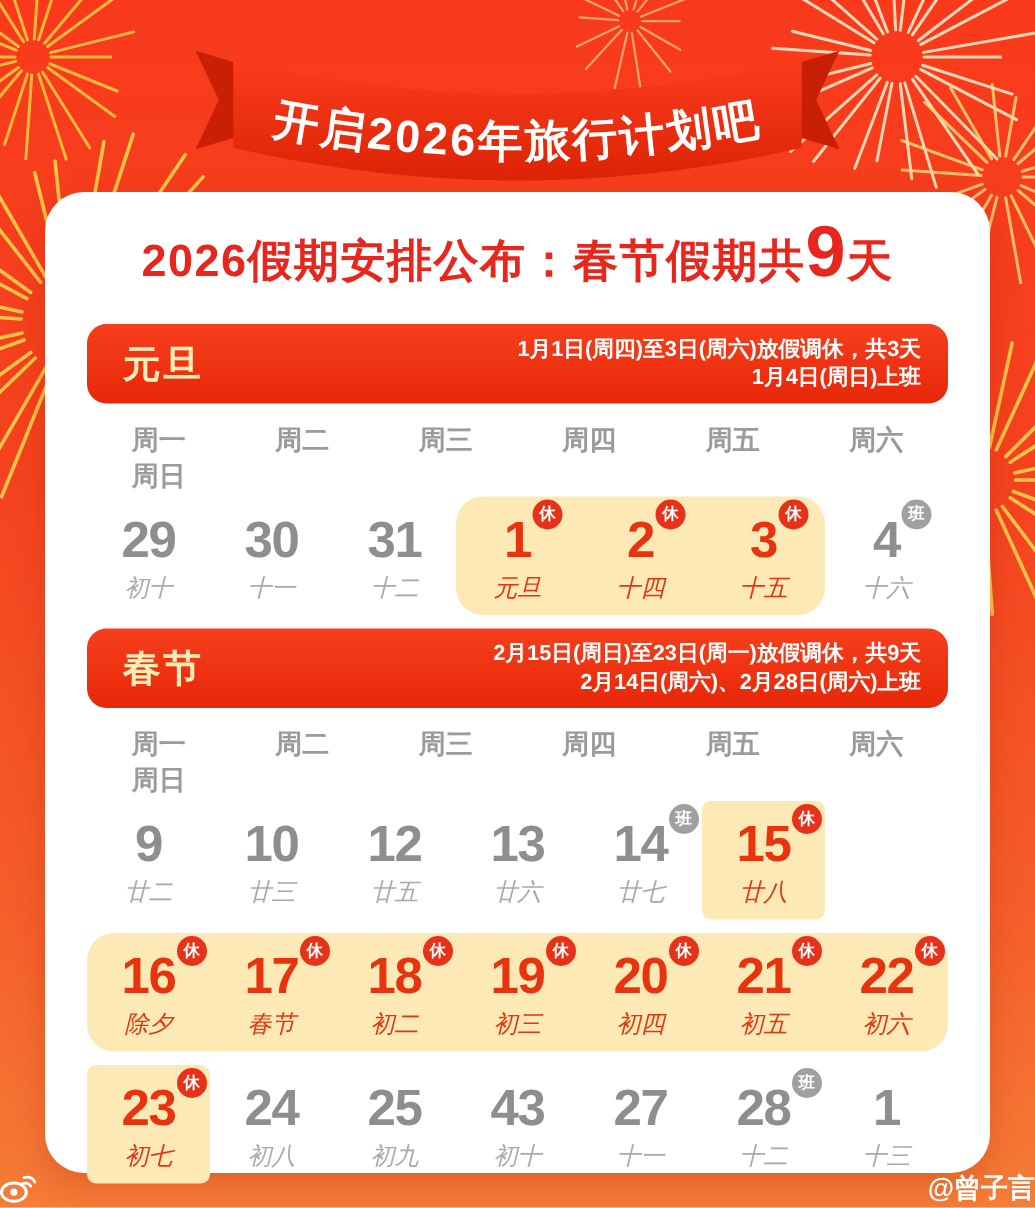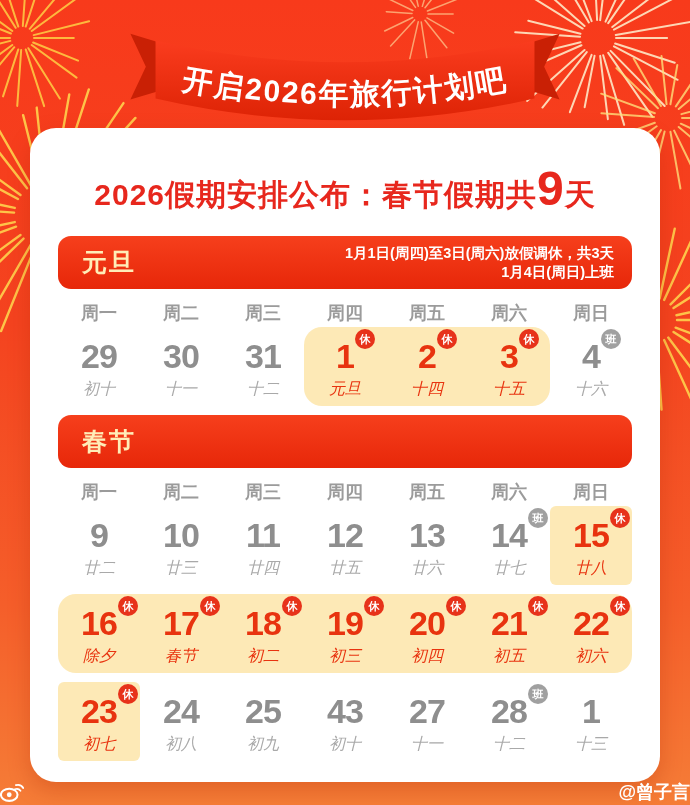--- a/index.html
+++ b/index.html
@@ -10,38 +10,38 @@
   }
   .fx{position:absolute;left:0;top:0;z-index:0;}
   
   .ribbon-wrap{position:absolute;left:50%;top:28px;transform:translateX(-50%);z-index:3;width:446px;height:112px;}
   .ribbon-wrap svg{display:block;}
   .ribbon-text{font-size:31px;font-weight:bold;fill:#ffffff;letter-spacing:2px;}
   
   .card{
     position:absolute;left:30px;right:30px;top:128px;bottom:23px;z-index:1;
     background:#ffffff;border-radius:26px;box-shadow:0 8px 22px rgba(170,40,0,.28);
-    padding:34px 28px 0 28px;box-sizing:border-box;
+    padding:14px 28px 0 28px;box-sizing:border-box;
   }
   .card-title{
     text-align:center;color:#e7271d;font-weight:800;font-size:30px;
     letter-spacing:1px;margin:4px 0 18px 0;line-height:46px;white-space:nowrap;
   }
   .card-title .big{font-size:48px;font-weight:800;}
   
   .section{margin-bottom:6px;}
   .sec-bar{
     display:flex;justify-content:space-between;align-items:center;
     background:linear-gradient(180deg,#f63f1c 0%,#e72709 100%);
     border-radius:13px;height:53px;padding:0 18px 0 24px;box-sizing:border-box;
   }
   .sec-name{color:#ffedb8;font-size:25px;font-weight:800;letter-spacing:2px;}
   .sec-note{color:#ffffff;font-size:14.5px;font-weight:bold;text-align:right;line-height:19px;}
   
-  .weekday-row{display:grid;grid-template-columns:repeat(7,1fr);margin:12px 0 2px 0;}
+  .weekday-row{display:grid;grid-template-columns:repeat(6,1fr);margin:12px 0 2px 0;}
   .weekday{text-align:center;color:#9b9b9b;font-size:18px;font-weight:700;}
   .cal-row{display:grid;grid-template-columns:repeat(7,1fr);margin-bottom:9px;}
   .cell{text-align:center;padding:9px 0 7px 0;position:relative;}
   .daynum{
     font-size:34px;font-weight:800;color:#8e8e8e;line-height:40px;
     display:inline-block;position:relative;letter-spacing:-1px;
   }
   .lunar{font-size:16px;color:#a9a9a9;margin-top:3px;line-height:20px;font-style:italic;}
   .cell.rest .daynum,.cell.rest .lunar{color:#e8330f;}
   .badge{
@@ -261,35 +261,38 @@
             <div class="cell rest hl hl-mid"><div class="daynum">2<span class="badge rest">休</span></div><div class="lunar">十四</div></div>
             <div class="cell rest hl hl-end"><div class="daynum">3<span class="badge rest">休</span></div><div class="lunar">十五</div></div>
             <div class="cell work"><div class="daynum">4<span class="badge work">班</span></div><div class="lunar">十六</div></div>
           </div>
         </div>
   </div>
 
   <div class="section">
     <div class="sec-bar">
       <span class="sec-name">春节</span>
+      <span class="sec-note">
+        <span>2月15日(周日)至23日(周一)放假调休，共9天</span><br>
+        <span>2月14日(周六)、2月28日(周六)上班</span>
+      </span>
     </div>
     <div class="weekday-row">
           <div class="weekday">周一</div>
           <div class="weekday">周二</div>
           <div class="weekday">周三</div>
           <div class="weekday">周四</div>
           <div class="weekday">周五</div>
           <div class="weekday">周六</div>
           <div class="weekday">周日</div>
         </div>
     <div>
           <div class="cal-row">
             <div class="cell normal"><div class="daynum">9</div><div class="lunar">廿二</div></div>
             <div class="cell normal"><div class="daynum">10</div><div class="lunar">廿三</div></div>
-            <div class="cell normal"><div class="daynum">11</div><div class="lunar">廿四</div></div>
             <div class="cell normal"><div class="daynum">12</div><div class="lunar">廿五</div></div>
             <div class="cell normal"><div class="daynum">13</div><div class="lunar">廿六</div></div>
             <div class="cell work"><div class="daynum">14<span class="badge work">班</span></div><div class="lunar">廿七</div></div>
             <div class="cell rest hl hl-single"><div class="daynum">15<span class="badge rest">休</span></div><div class="lunar">廿八</div></div>
           </div>
           <div class="cal-row">
             <div class="cell rest hl hl-start"><div class="daynum">16<span class="badge rest">休</span></div><div class="lunar">除夕</div></div>
             <div class="cell rest hl hl-mid"><div class="daynum">17<span class="badge rest">休</span></div><div class="lunar">春节</div></div>
             <div class="cell rest hl hl-mid"><div class="daynum">18<span class="badge rest">休</span></div><div class="lunar">初二</div></div>
             <div class="cell rest hl hl-mid"><div class="daynum">19<span class="badge rest">休</span></div><div class="lunar">初三</div></div>

